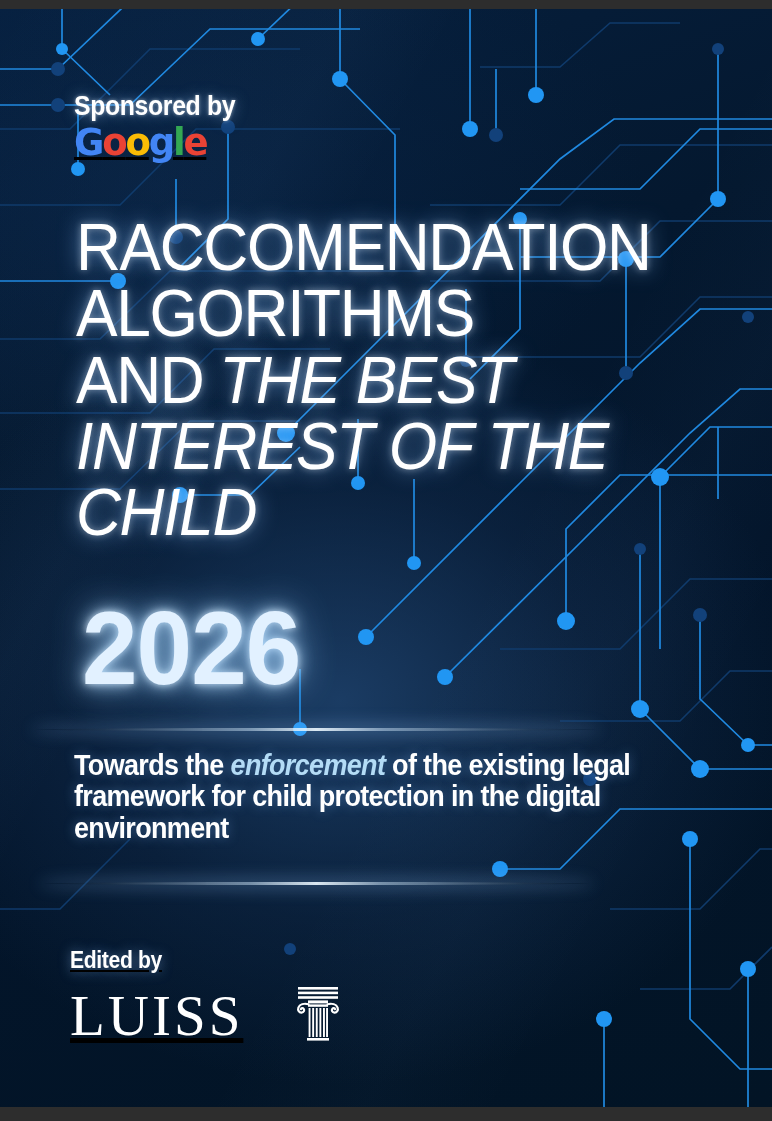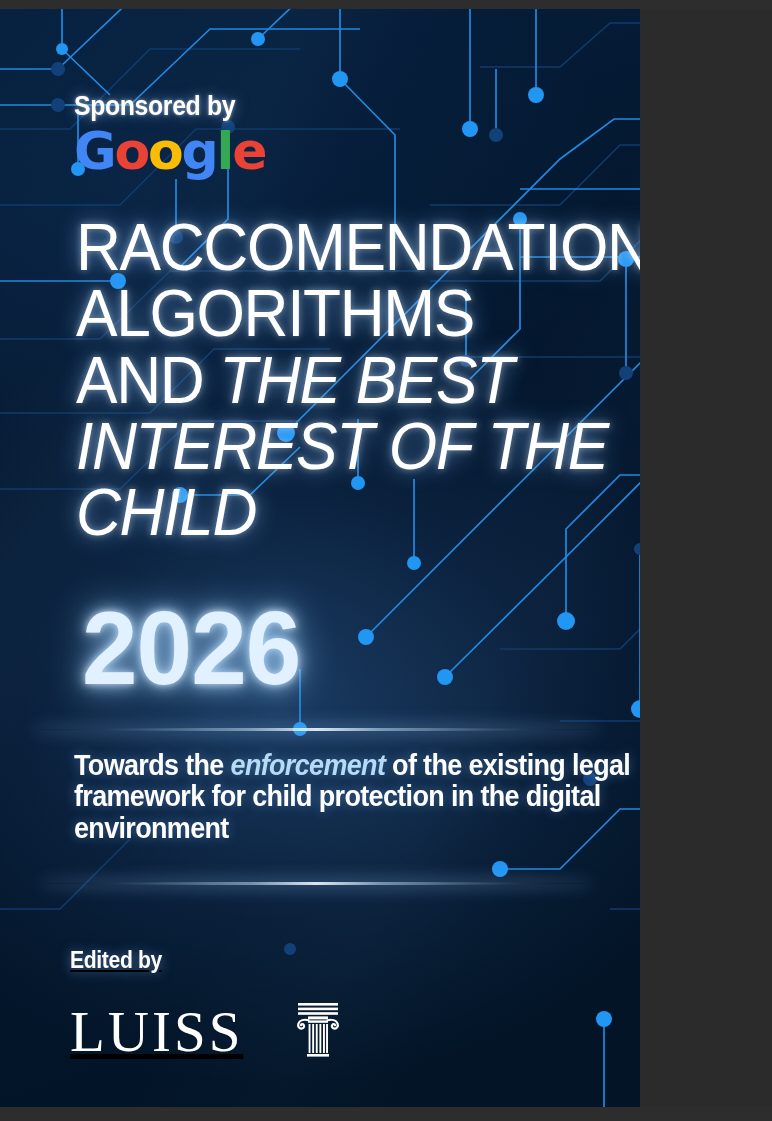--- a/index.html
+++ b/index.html
@@ -32,21 +32,21 @@
     z-index: 60;
   }
   #chrome-top    { top: 0;  height: 9px; }
   #chrome-bottom { top: 1107px; height: 14px; }
 
   
   #poster {
     position: absolute;
     left: 0;
     top: 9px;
-    width: 640px;
+    width: 772px;
     height: 1098px;
     overflow: hidden;
     background:
       radial-gradient(ellipse 620px 520px at 44% 63%,
          rgba(46,92,146,0.55) 0%,
          rgba(26,57,98,0.30) 42%,
          rgba(6,26,52,0.0) 74%),
       radial-gradient(ellipse 700px 420px at 20% 16%,
          rgba(10,38,74,0.55) 0%,
          rgba(3,18,38,0.0) 70%),
@@ -102,26 +102,27 @@
     font-weight: bold;
     color: #ffffff;
     letter-spacing: -0.4px;
     transform: scaleX(0.92);
     transform-origin: left center;
     text-shadow: 0 0 14px rgba(150,200,255,0.55), 0 0 4px rgba(255,255,255,0.5);
     white-space: nowrap;
   }
   #google-logo {
     margin-top: 2px;
-    font-size: 52px;
+    font-size: 37px;
     font-weight: bold;
     letter-spacing: -2.2px;
     line-height: 1.05;
     white-space: nowrap;
     font-family: "DejaVu Sans", sans-serif;
+    text-decoration: underline;
   }
   #google-logo span { display: inline; }
 
   
   #main-title {
     left: 76px;
     top: 205px;
     width: 640px;
     color: #ffffff;
     font-size: 67px;
@@ -179,21 +180,21 @@
     font-size: 23px;
     font-weight: bold;
     color: #ffffff;
     letter-spacing: -0.4px;
     transform: scaleX(0.92);
     transform-origin: left center;
     text-shadow: 0 0 12px rgba(150,200,255,0.5);
     white-space: nowrap;
   }
   #editor-logos {
-    margin-top: 28px;
+    margin-top: 12px;
     display: flex;
     align-items: center;
     gap: 50px;
   }
   #luiss-wordmark {
     font-family: "Liberation Serif", serif;
     font-size: 57px;
     line-height: 1;
     color: #ffffff;
     letter-spacing: 3px;

